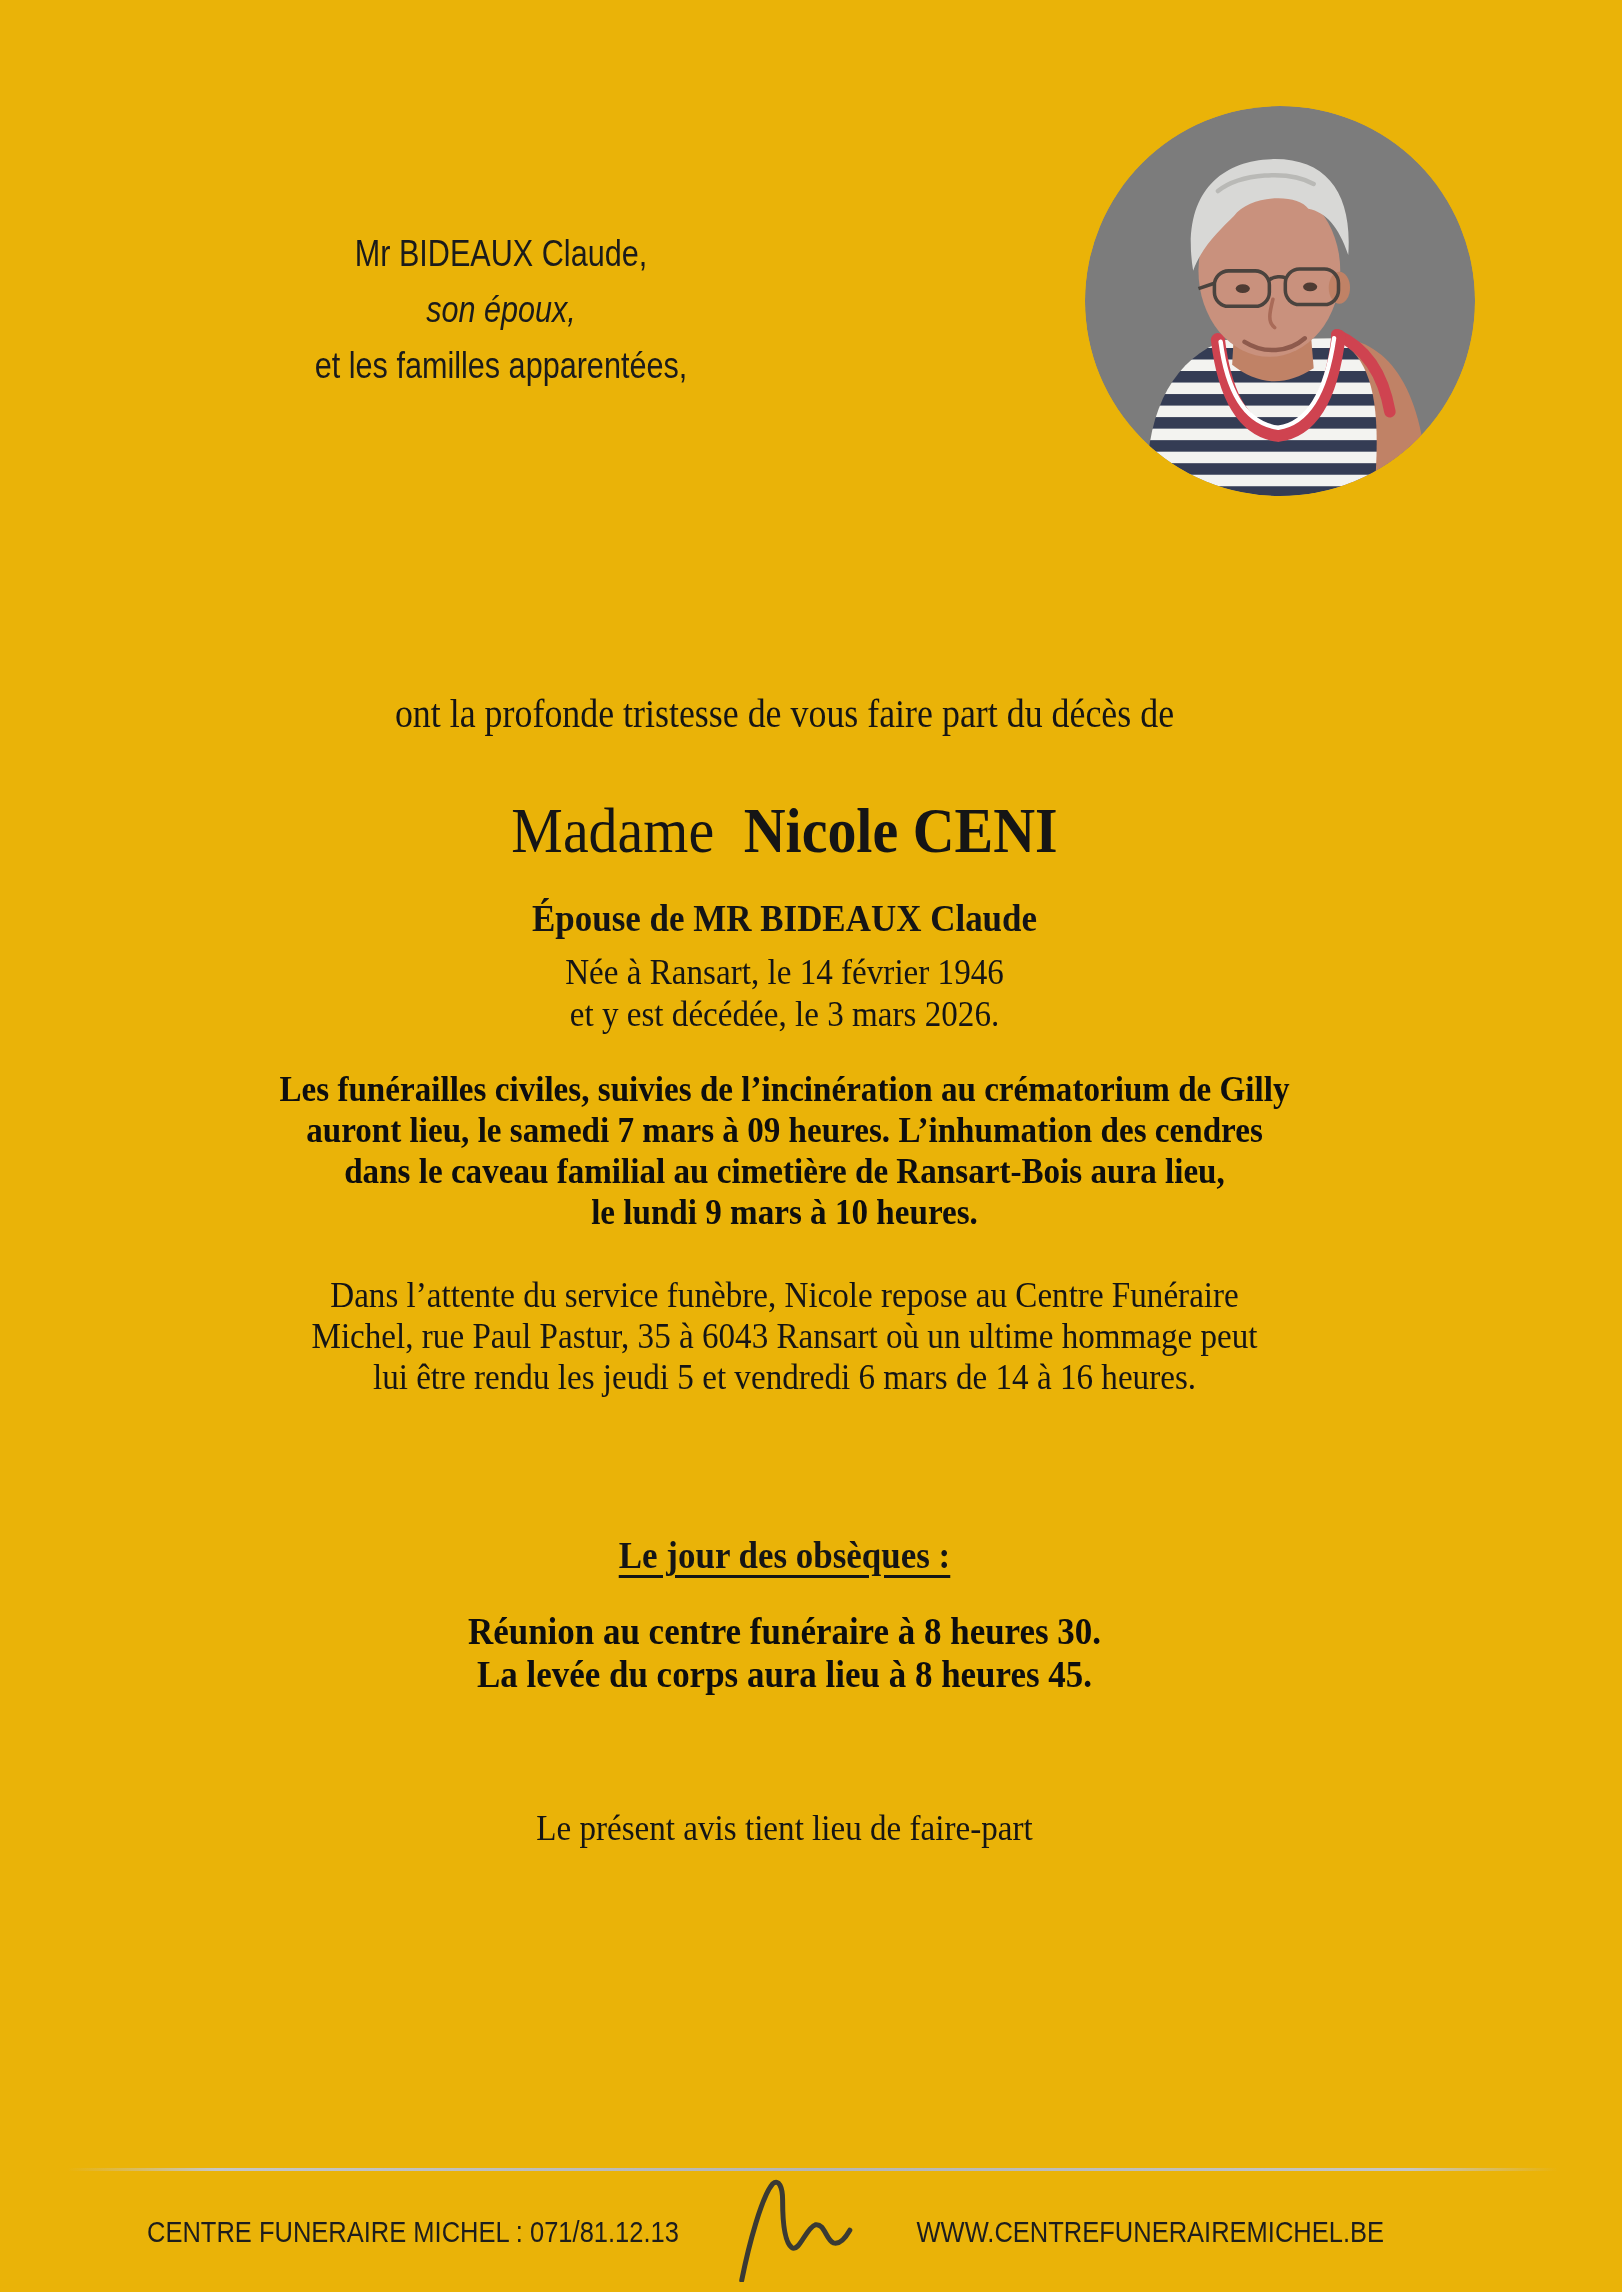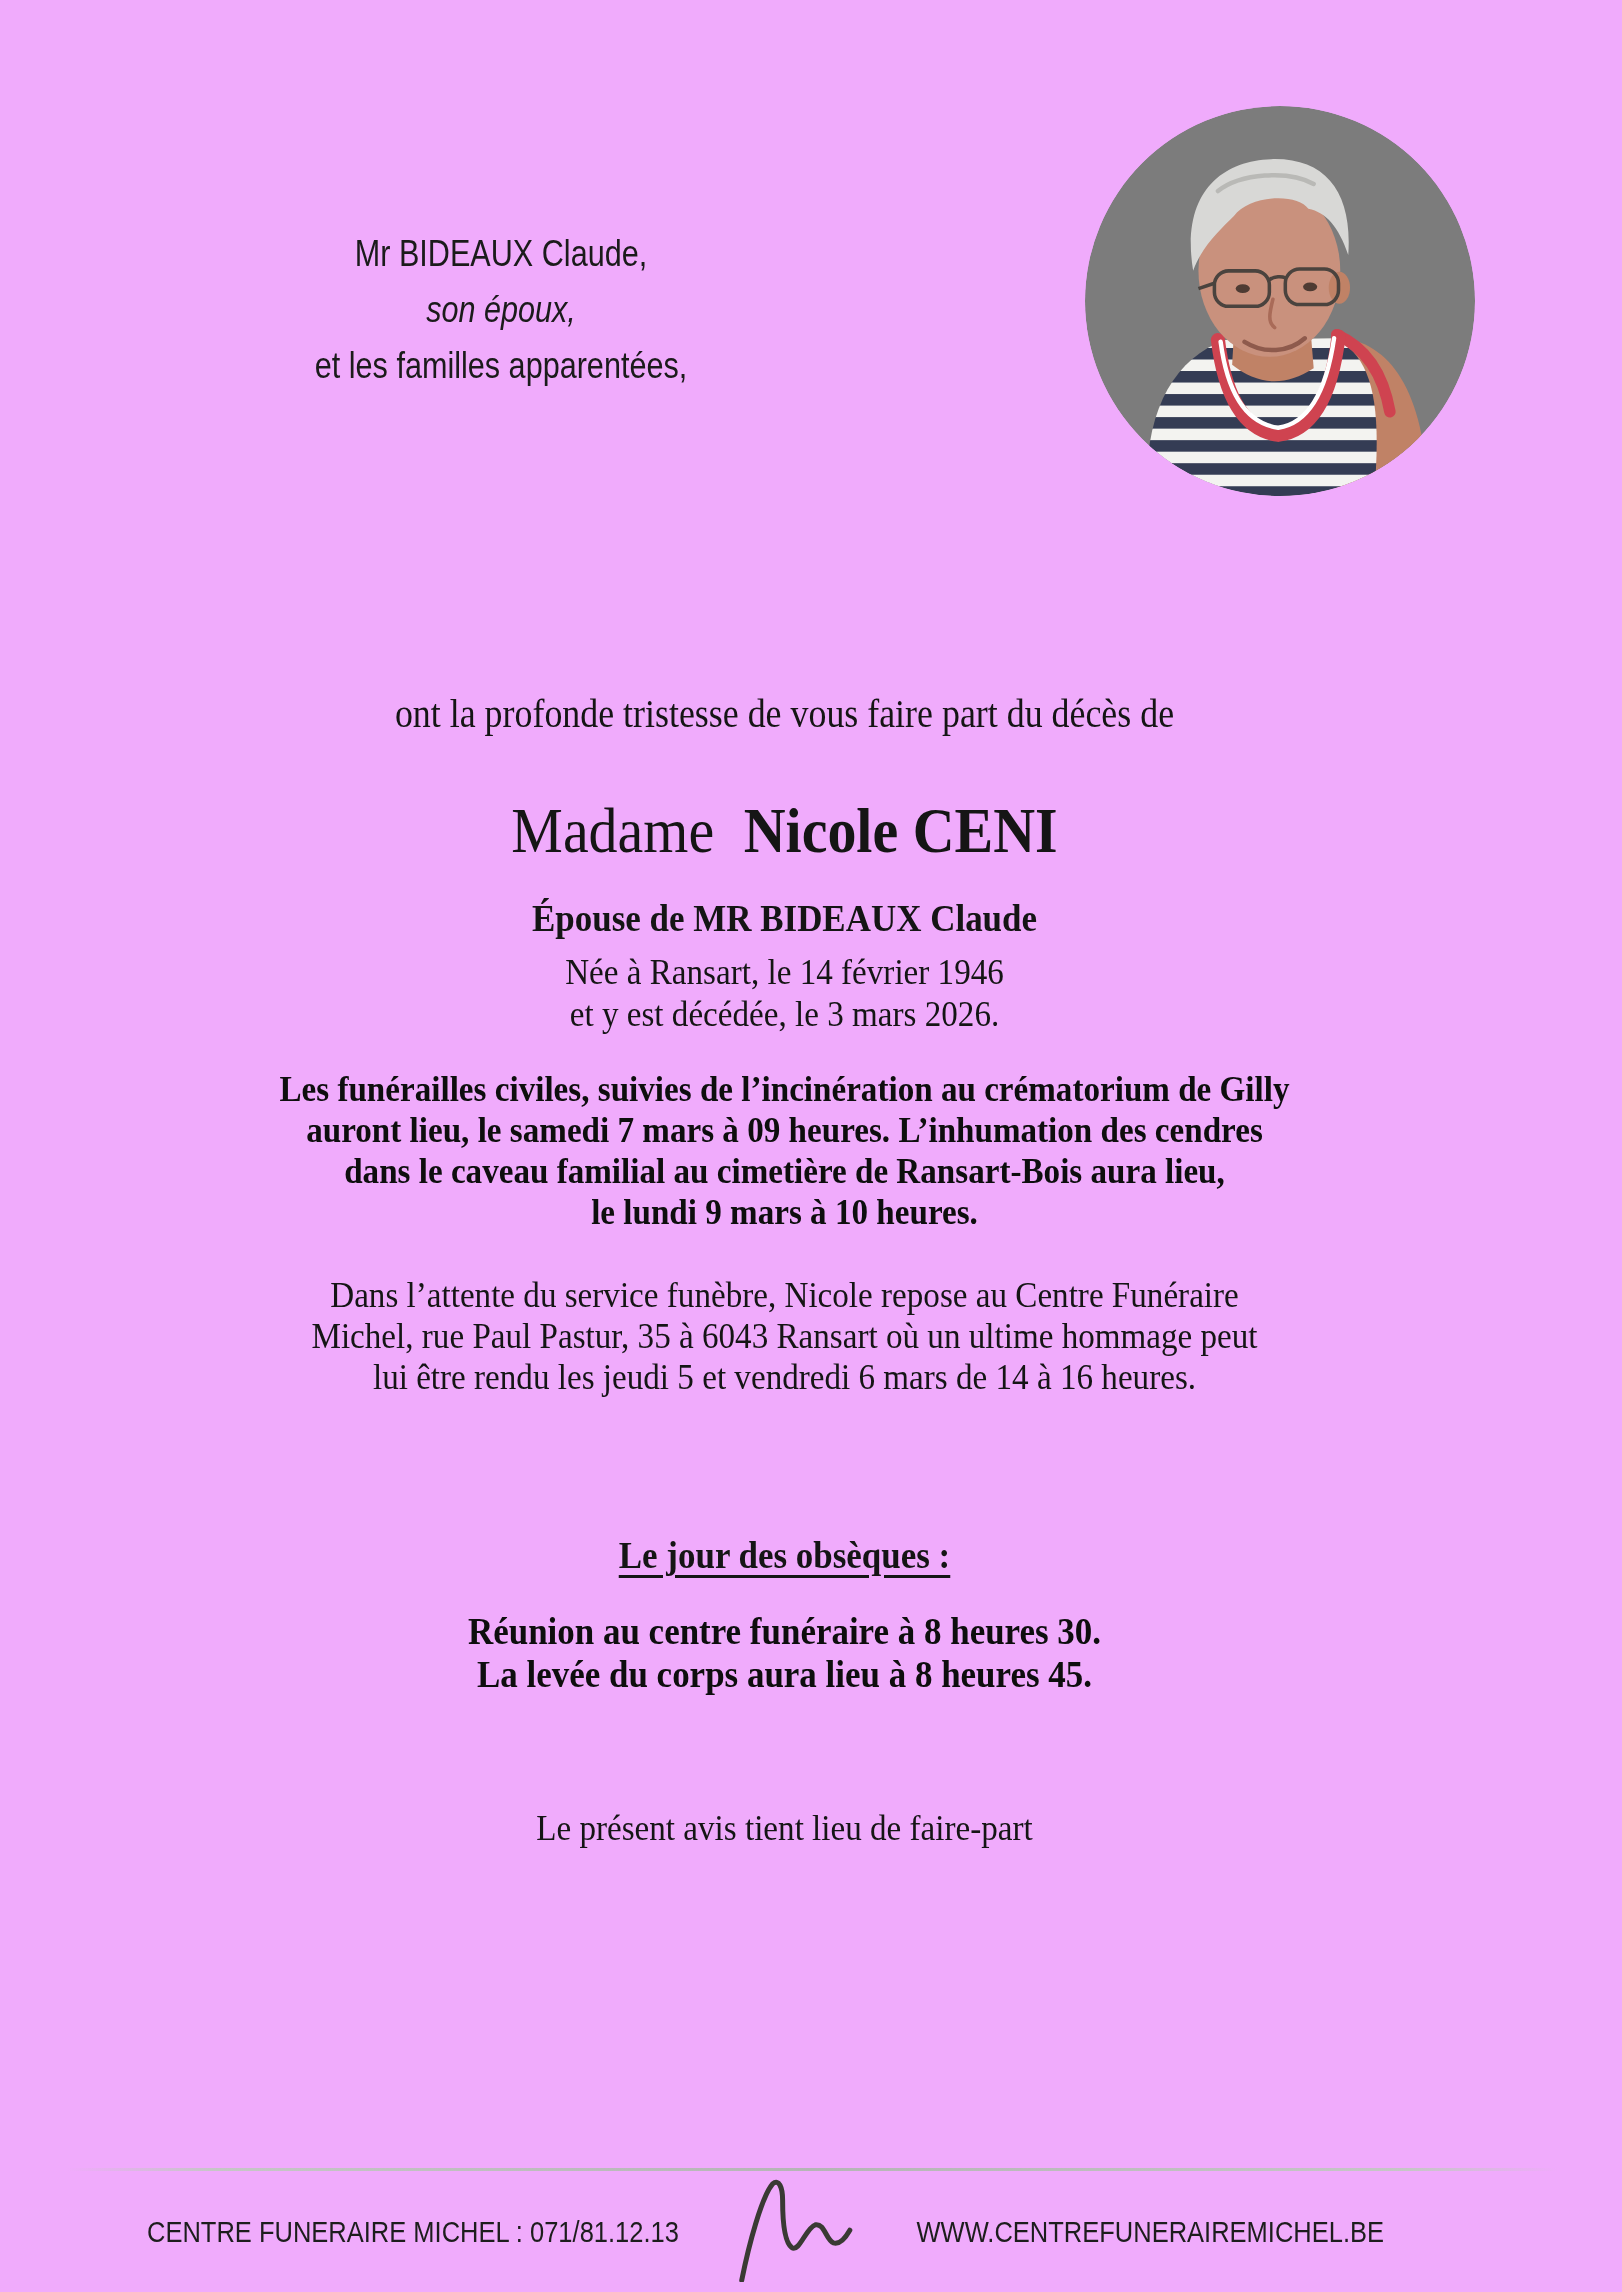--- a/index.html
+++ b/index.html
@@ -1,21 +1,21 @@
 <!DOCTYPE html>
 <html lang="fr" style="font-size:14.3px"><head>
 <meta charset="utf-8">
 <title>Avis de décès</title>
 <style>
   html,body{margin:0;padding:0;background:#e8e8e8;}
   .page{
     position:relative;
     width:1623px;
     height:2293px;
-    background:#f0abfc;
+    background:#eab308;
     overflow:hidden;
     font-family:"Liberation Serif","DejaVu Serif",serif;
     color:#151515;
   }
   
   .family-block{
     position:absolute;
     left:143px; top:226px; width:716px;
     text-align:center;
     font-family:"Liberation Sans","DejaVu Sans",sans-serif;

